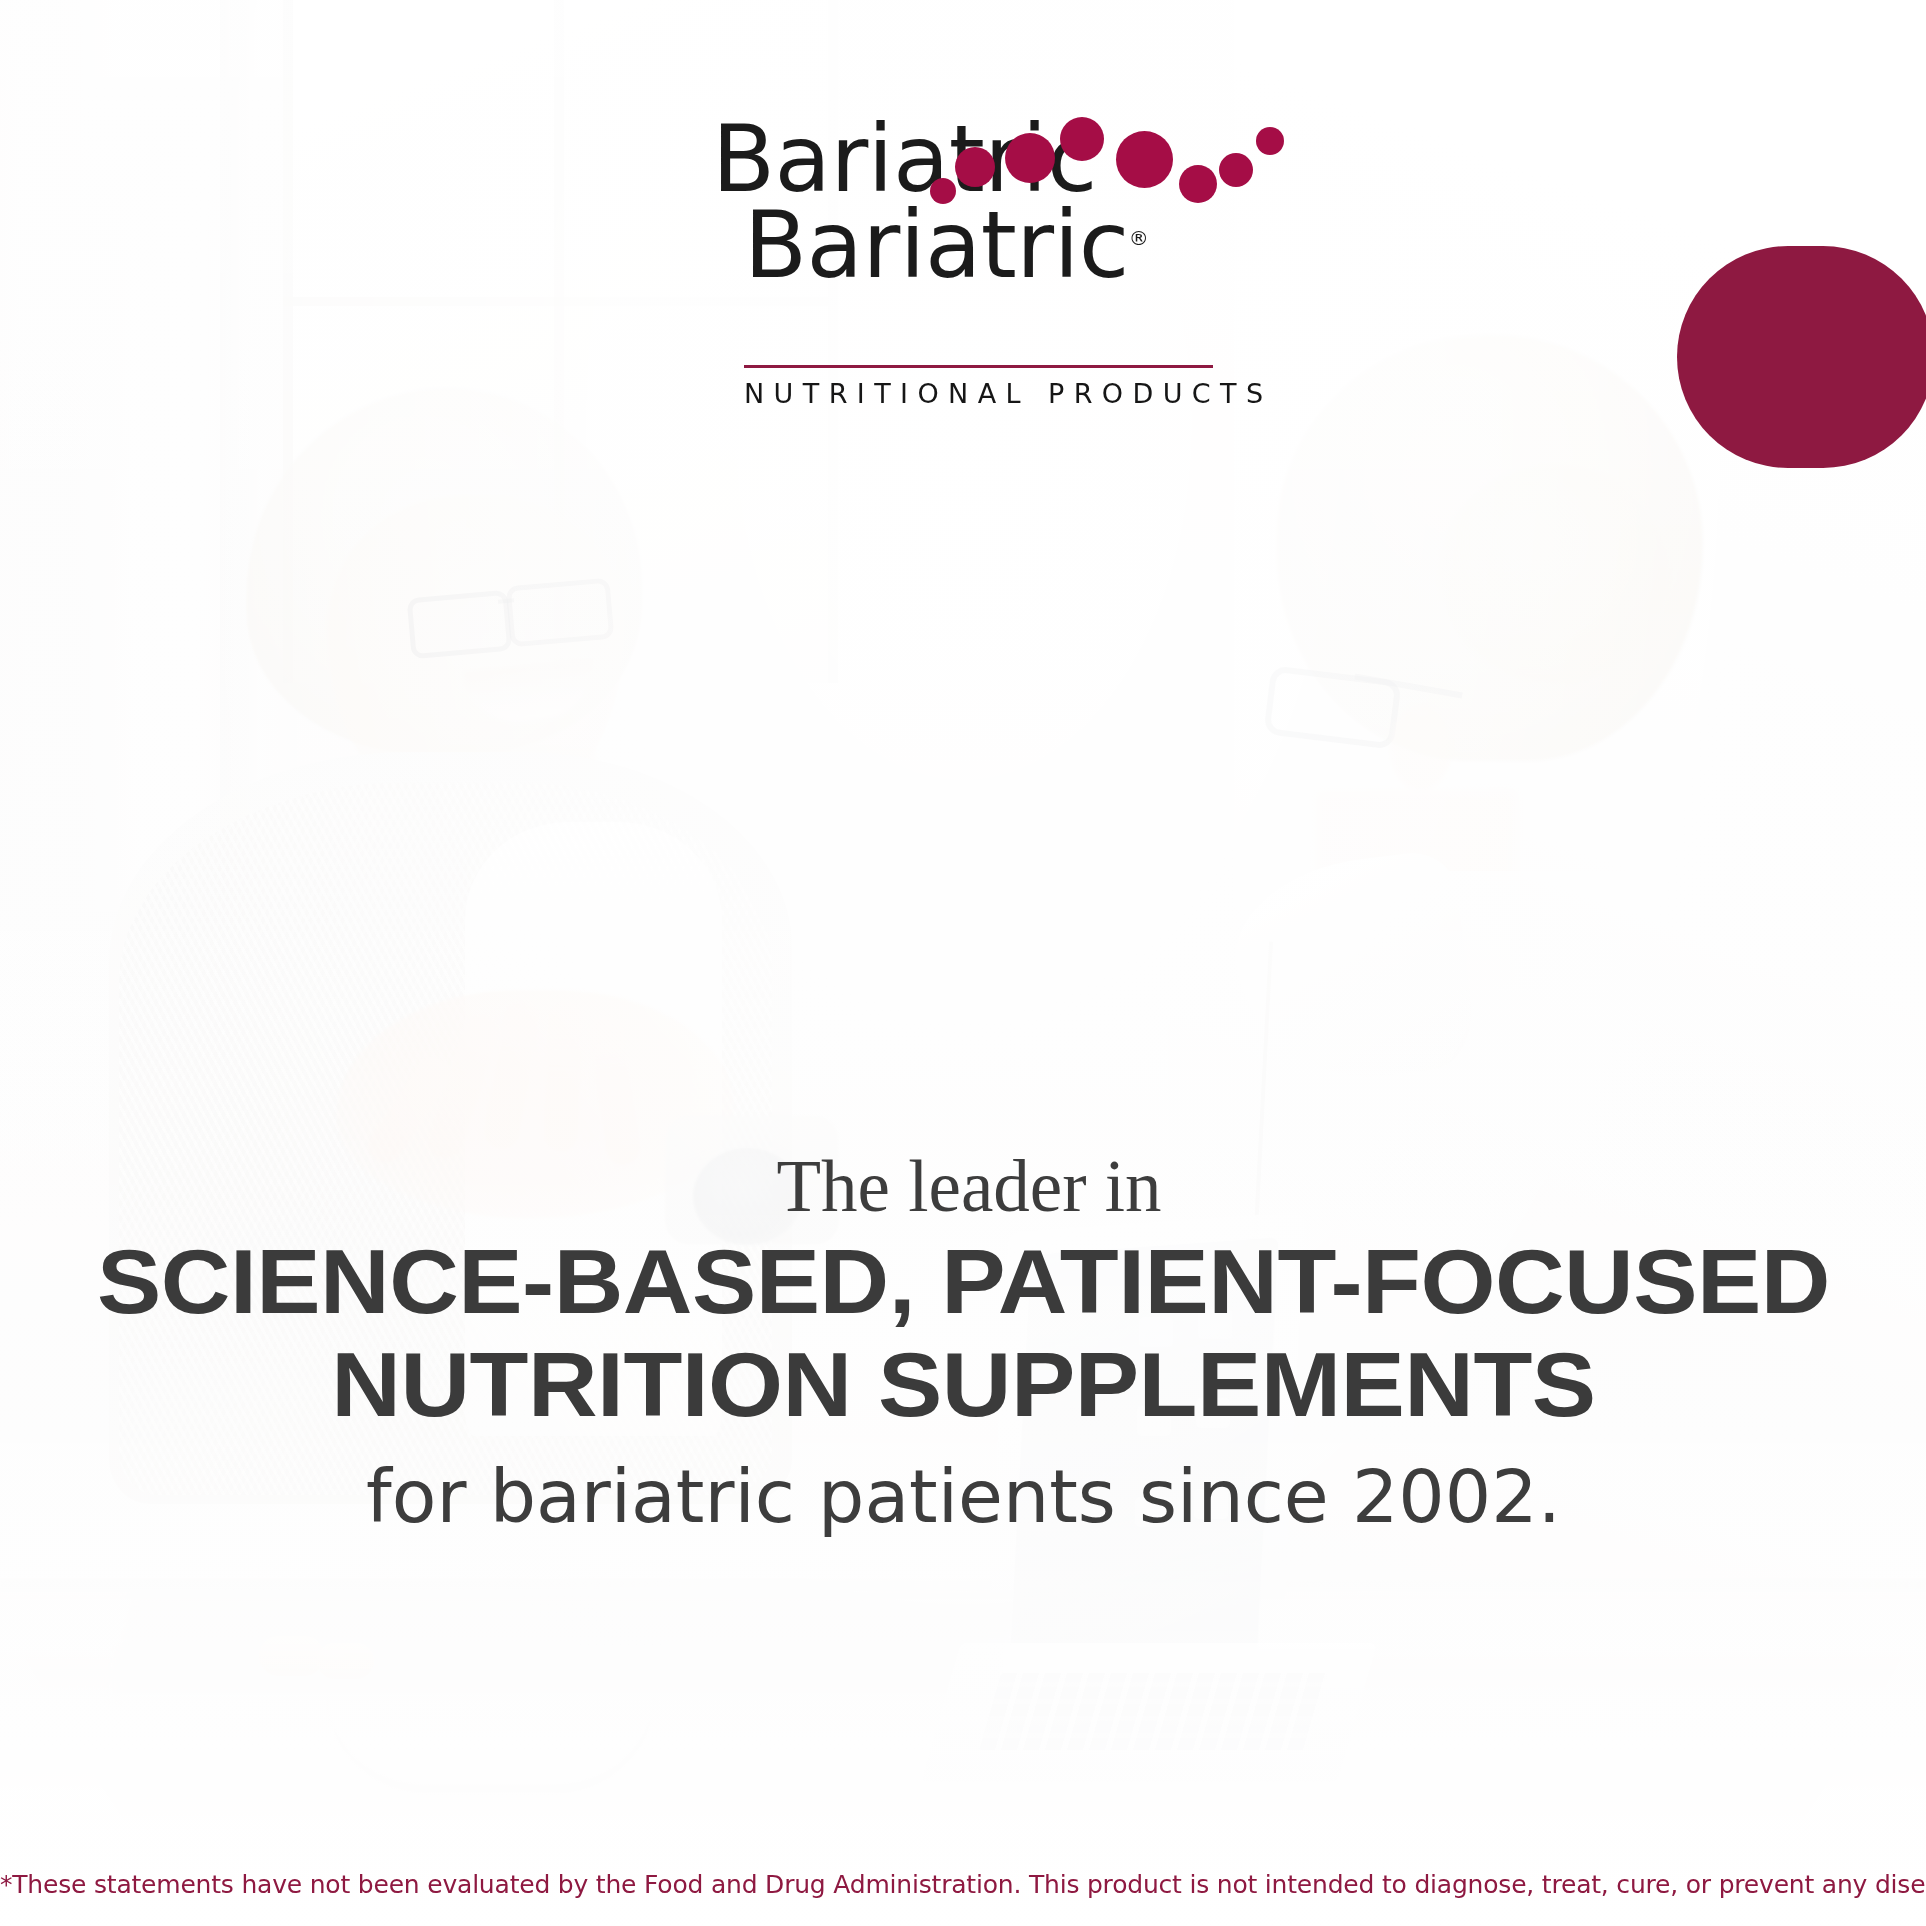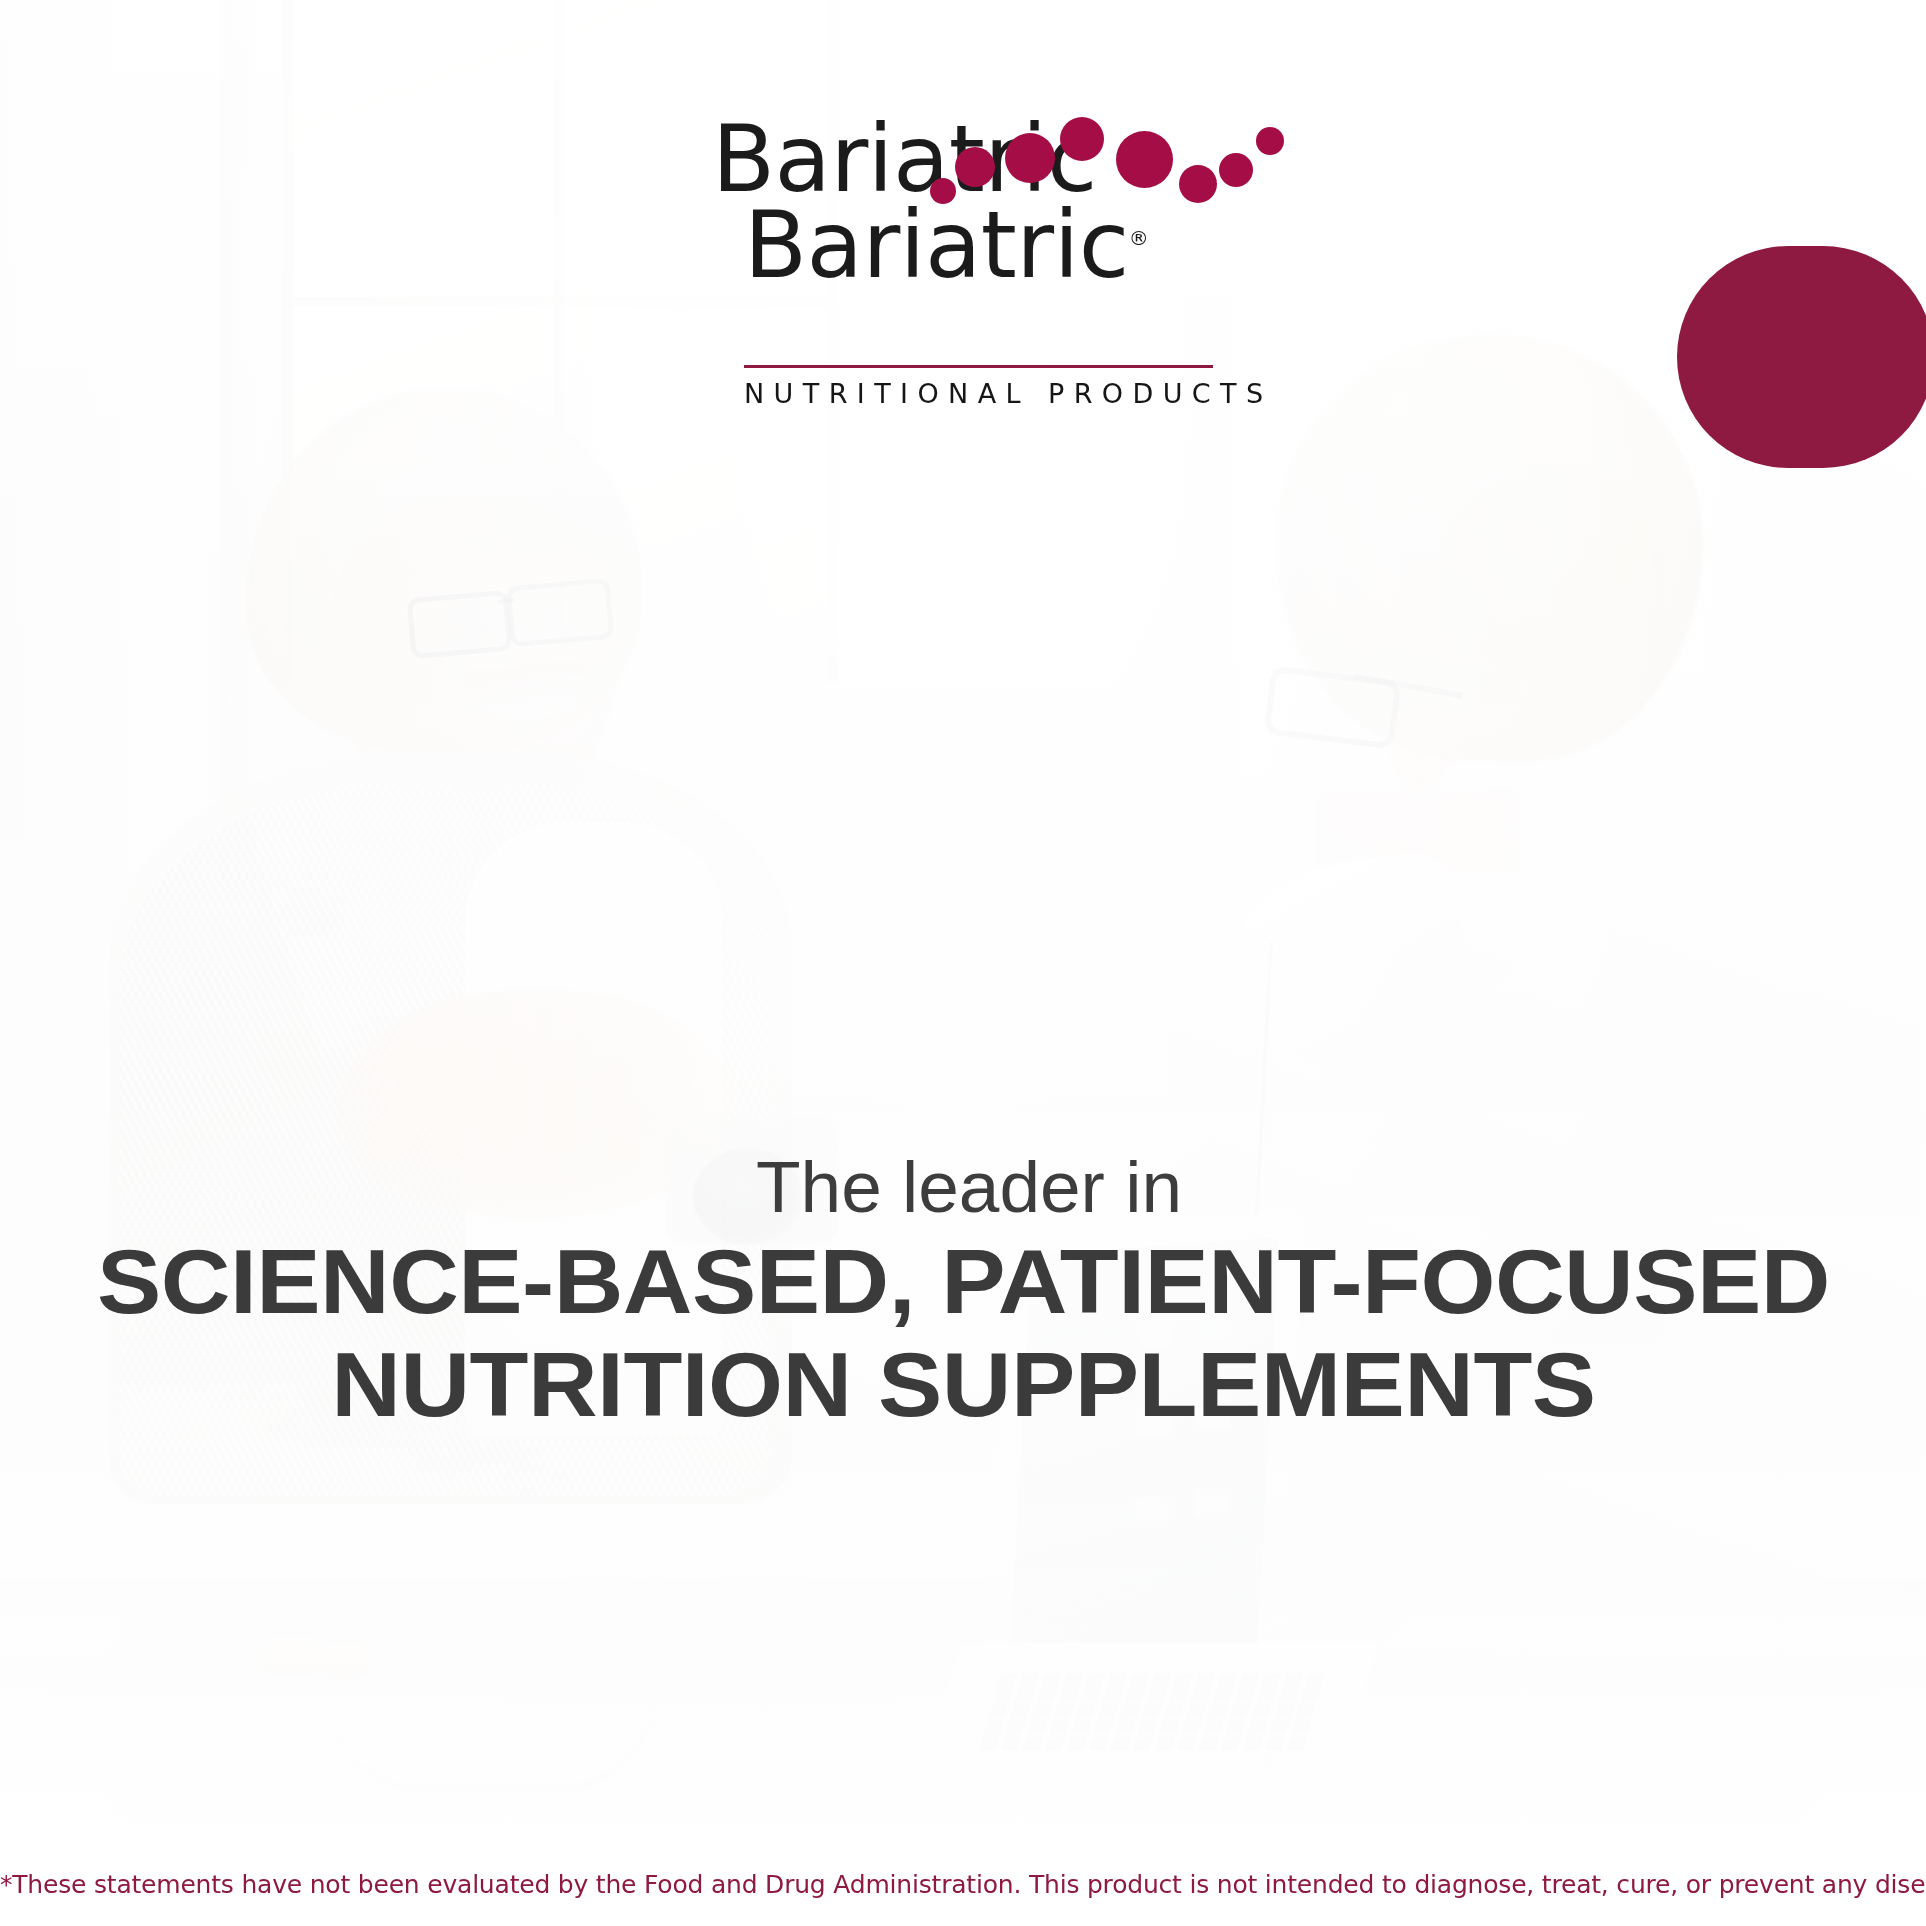--- a/index.html
+++ b/index.html
@@ -407,21 +407,21 @@
 
   
   .headline {
     position: absolute;
     left: 0; right: 0;
     top: 1148px;
     text-align: center;
     color: #3b3b3b;
   }
   .hl-lead {
-    font-family: Liberation Sans, sans-serif;
+    font-family: Liberation Serif, serif;
     font-weight: 400;
     font-size: 73px;
     line-height: 1.06;
     color: #3d3d3d;
     margin: 0 0 6px 11px;
   }
   .hl-main {
     font-family: "Liberation Sans", sans-serif;
     font-weight: 700;
     font-size: 91px;
@@ -551,18 +551,19 @@
   </div>
 
   <div class="headline">
     <p class="hl-lead">The leader in</p>
 
     <p class="hl-main">
       <span>SCIENCE-BASED, PATIENT-FOCUSED</span>
       <span class="l2">NUTRITION SUPPLEMENTS</span>
     </p>
 
+    <p class="hl-tail">for bariatric patients since 2002.</p>
   </div>
 
   <div class="disclaimer">*These statements have not been evaluated by the Food and Drug Administration. This product is not intended to diagnose, treat, cure, or prevent any disease.</div>
 
 </div>
 
 
 </body></html>

